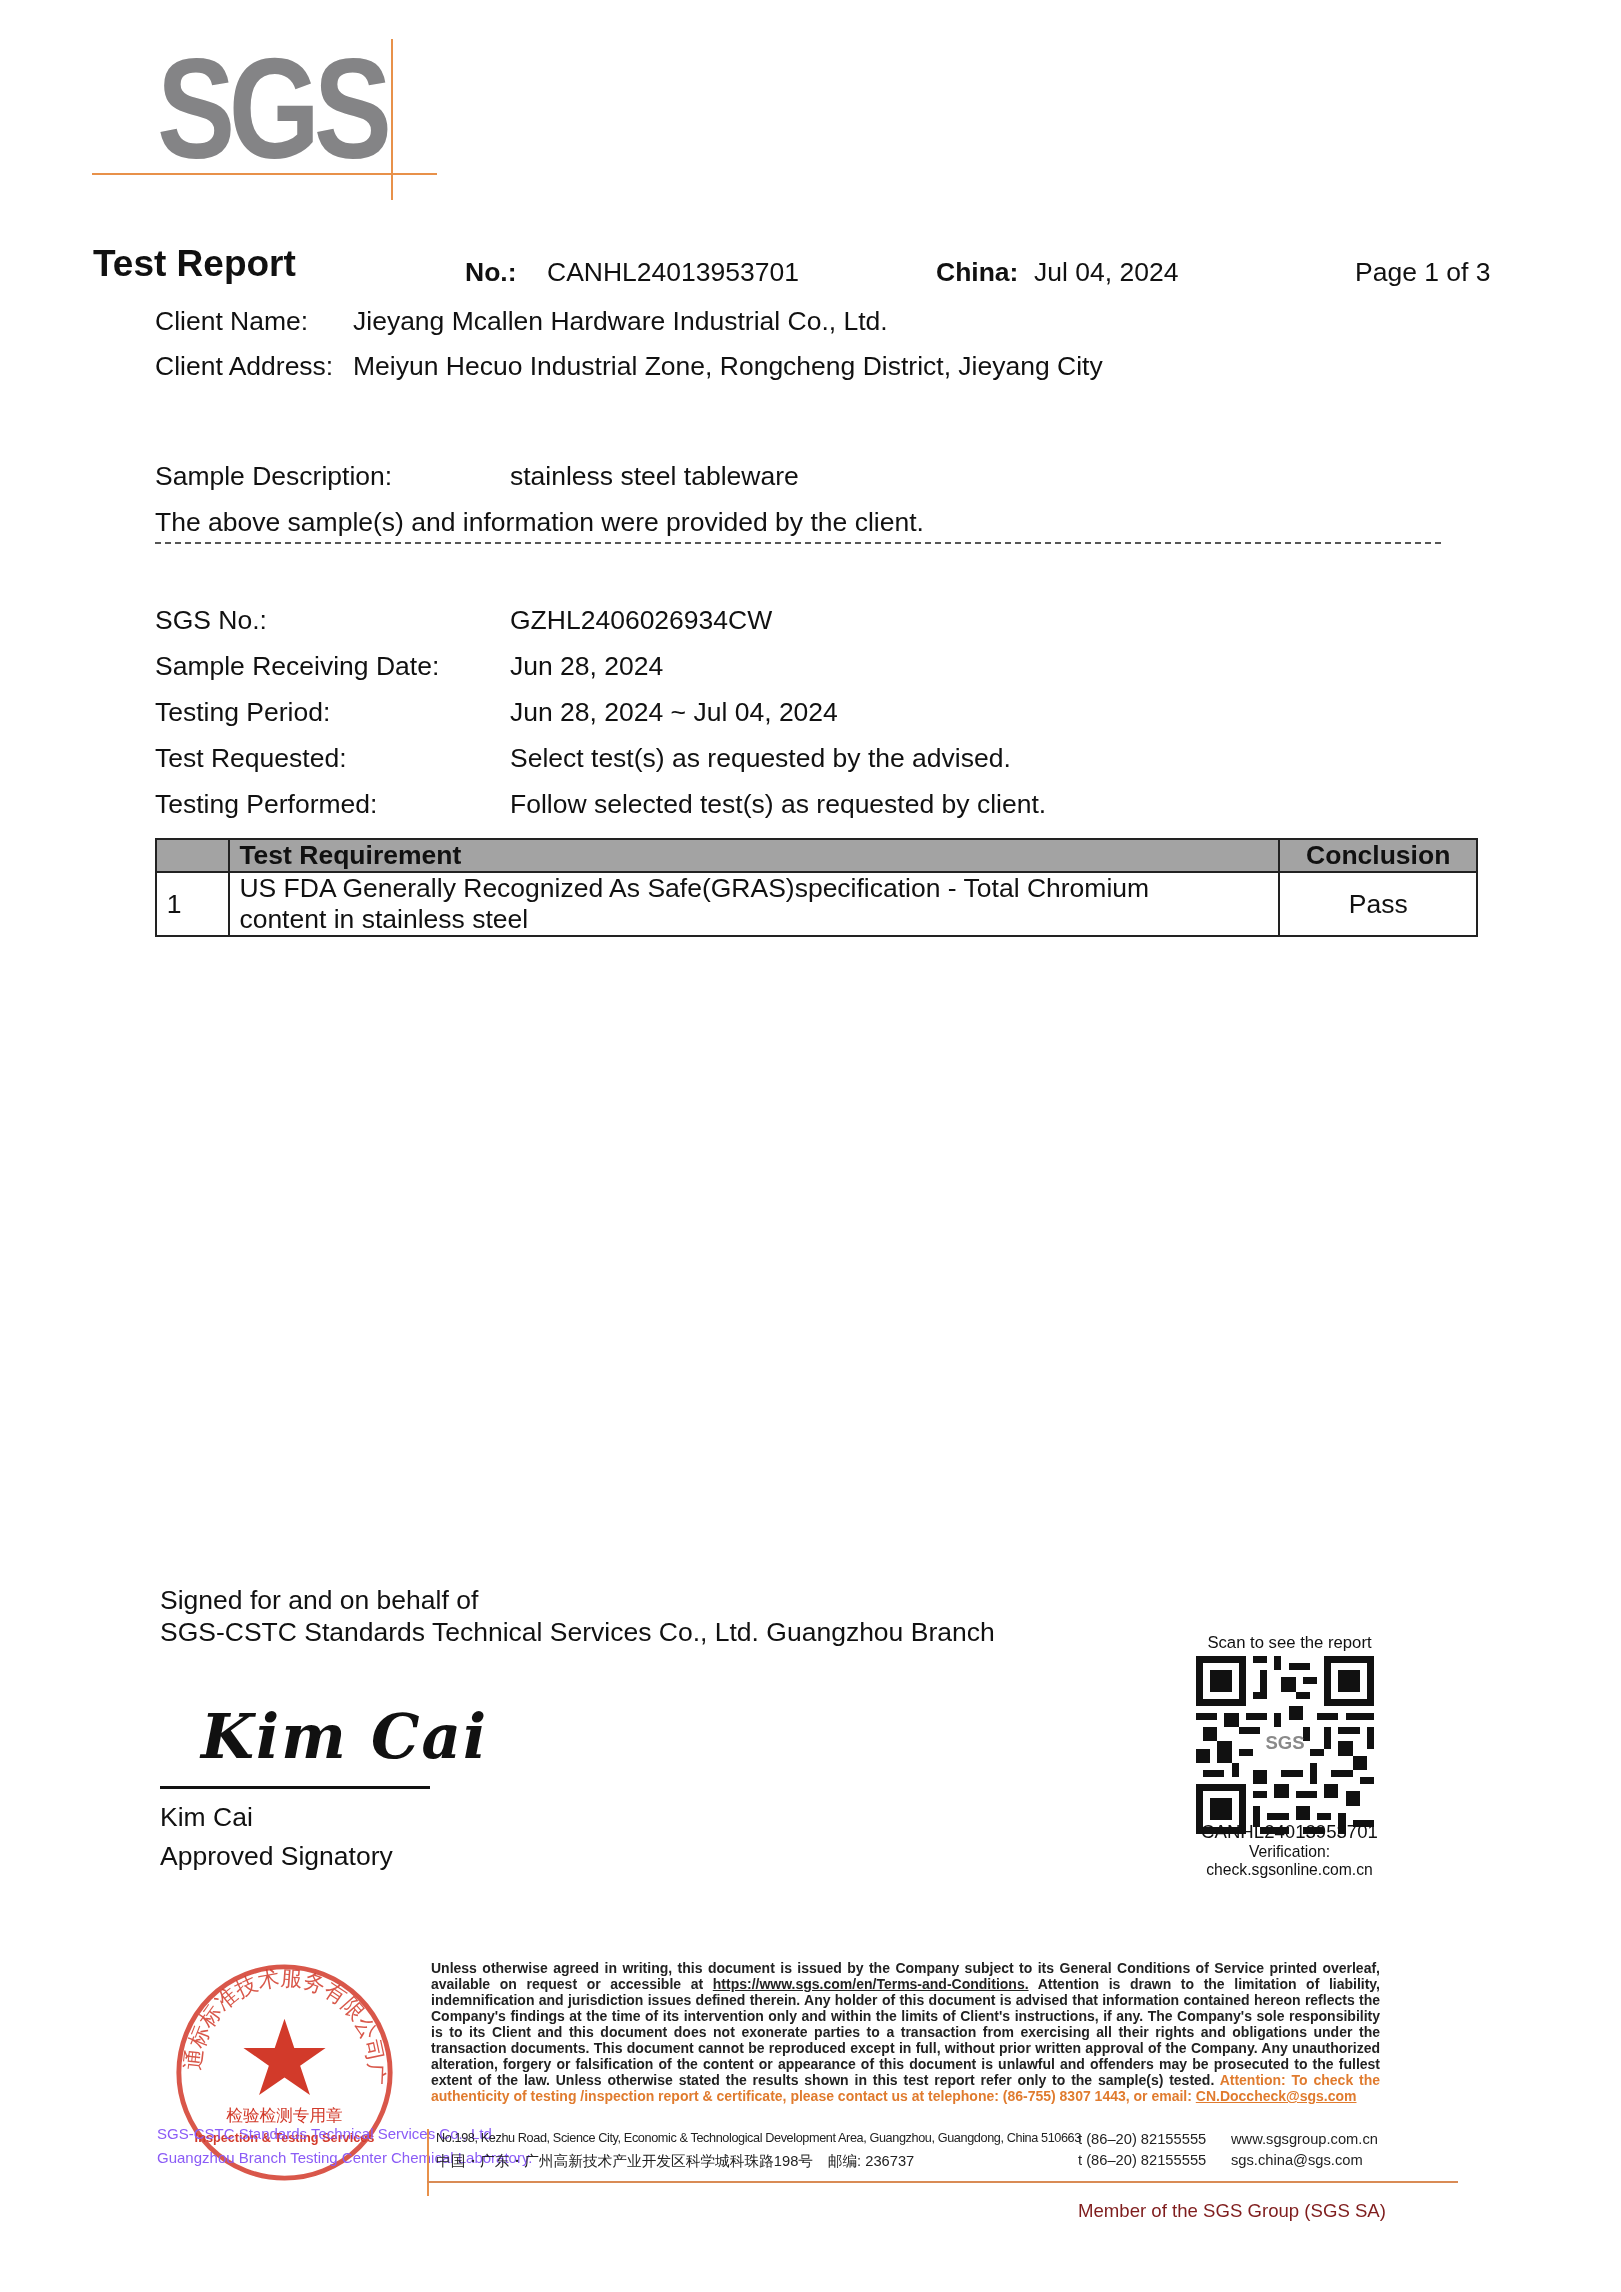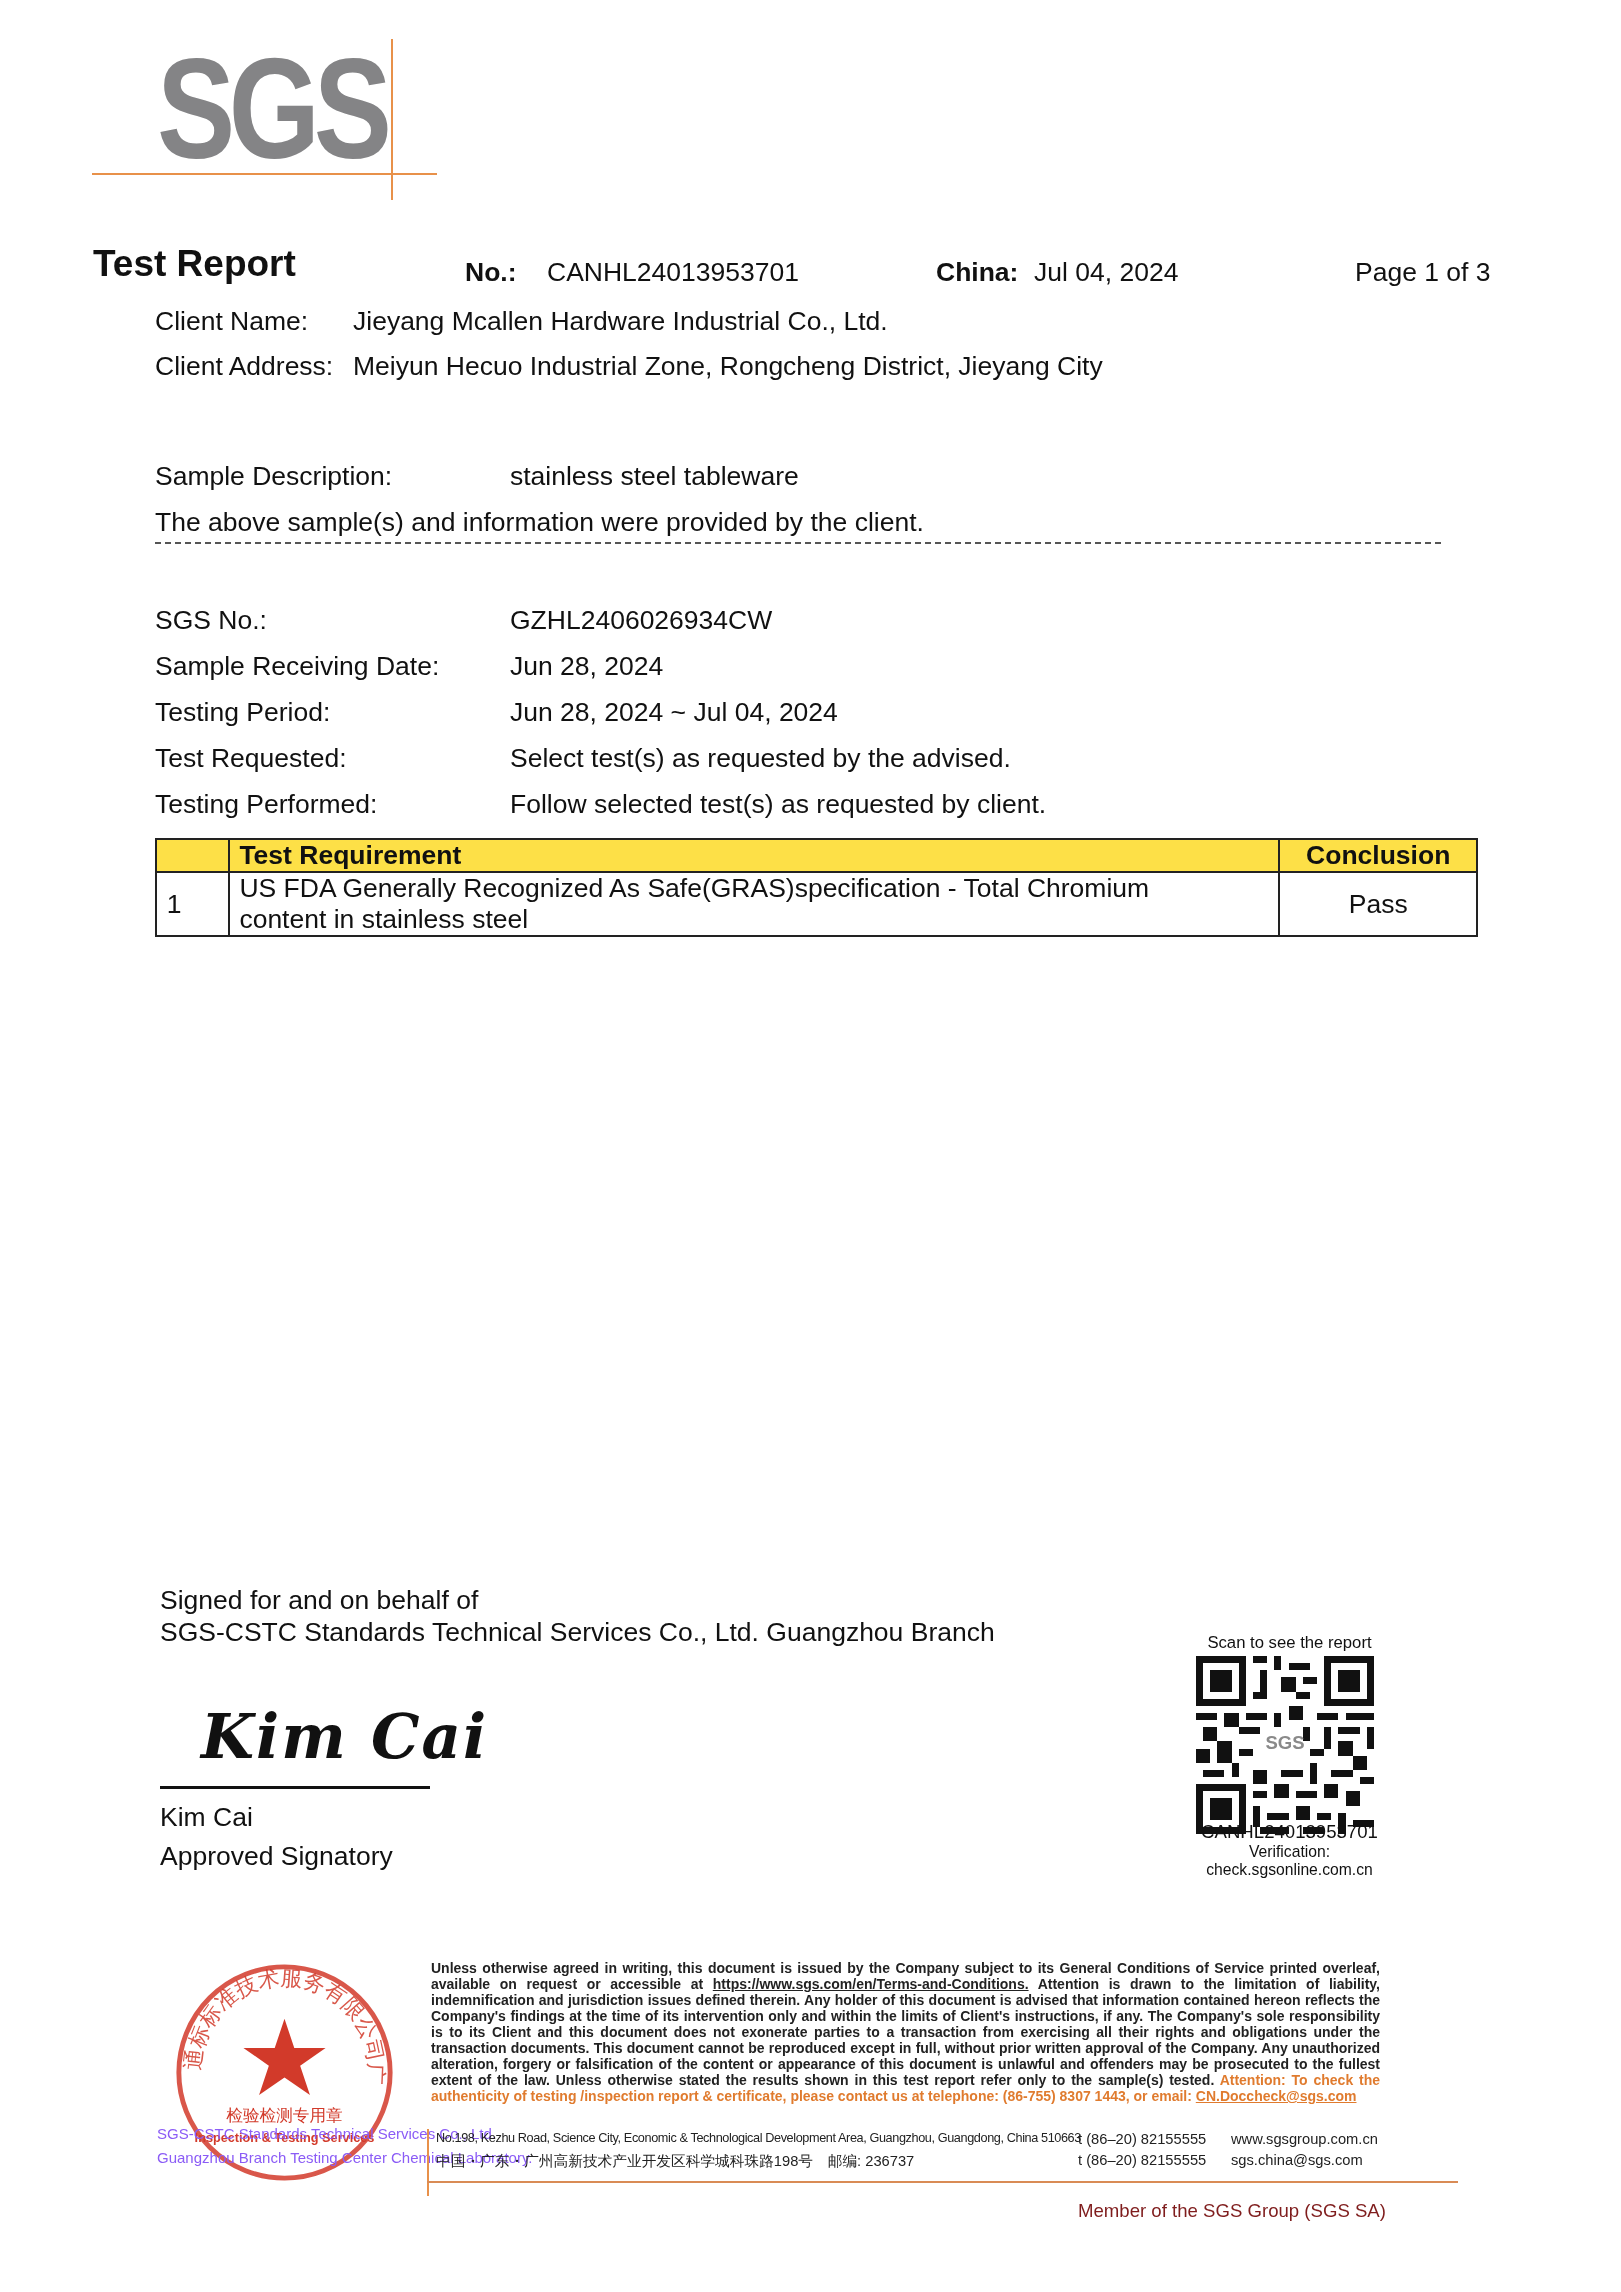--- a/index.html
+++ b/index.html
@@ -16,21 +16,21 @@
   .title { left: 93px; top: 243px; font-size: 37px; font-weight: bold; }
   .hdr { top: 257px; font-size: 26.5px; }
   .hdr b { font-weight: bold; }
   .field { font-size: 26.5px; }
   .field-label { left: 155px; }
   .dash { left: 155px; top: 542px; width: 1286px; height: 0; border-top: 2px dashed #555; }
   
   table.results { position: absolute; left: 155px; top: 838px; width: 1323px; border-collapse: collapse;
                   font-size: 26.5px; }
   table.results td, table.results th { border: 2px solid #222; padding: 0 9.8px; }
-  table.results thead th { background: #fde047; height: 31px; text-align: left; font-weight: bold; margin-left: 6px; }
+  table.results thead th { background: #a3a3a3; height: 31px; text-align: left; font-weight: bold; margin-left: 6px; }
   table.results thead th.concl { text-align: center; }
   table.results tbody td { height: 61px; line-height: 31px; vertical-align: middle; }
   table.results tbody td.num { width: 51px; }
   table.results tbody td.res { text-align: center; width: 176px; }
   table.results { border-top: 2.9px solid #111; border-bottom: 2.9px solid #111; }
   
   .sig-script { left: 201px; top: 1701px; font-family: "DejaVu Serif", serif; font-style: italic;
                 font-size: 61px; font-weight: bold; letter-spacing: 2px; }
   .sig-line { left: 160px; top: 1786px; width: 270px; height: 2.9px; background: #111; }
   

